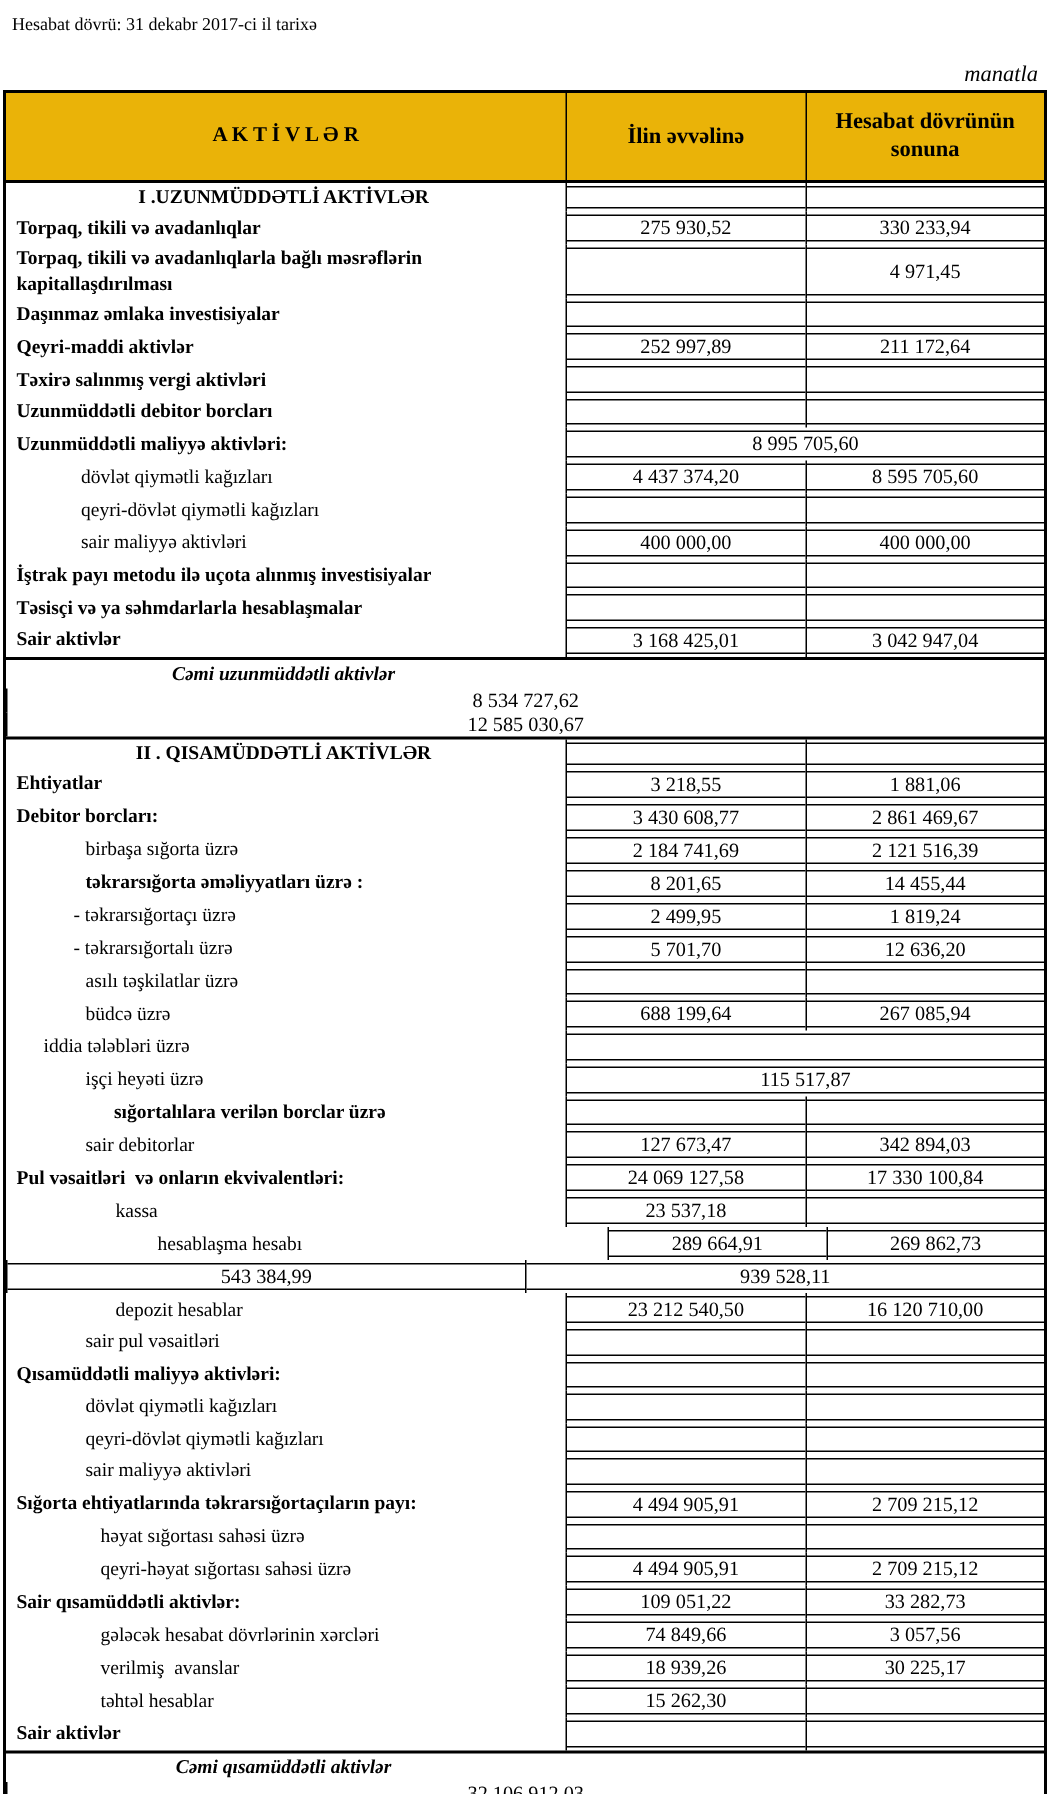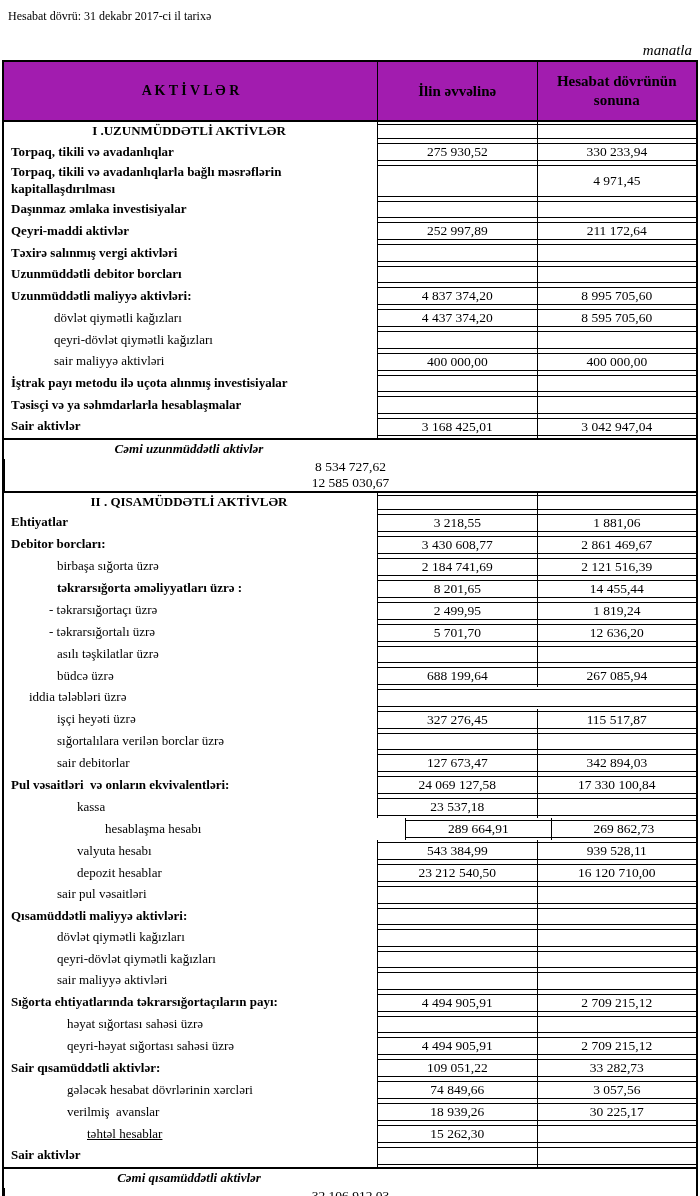--- a/index.html
+++ b/index.html
@@ -7,21 +7,21 @@
     width:700px; min-height:1196px; background:#ffffff; color:#000;
     font-family:"Liberation Serif", serif;
     -webkit-font-smoothing:antialiased;
   }
   .page { width:700px; }
   .title { padding:9px 0 0 8px; font-size:12px; }
   .unit  { text-align:right; font-style:italic; font-size:15px; padding-right:8px; margin-top:18px; }
 
   .table { margin:1px 2px 0 2px; border:2px solid #000; }
 
-  .thead { display:flex; background:#a21caf; border-bottom:2px solid #000; height:58px; }
+  .thead { display:flex; background:#eab308; border-bottom:2px solid #000; height:58px; }
   .th { display:flex; align-items:center; justify-content:center; text-align:center; font-weight:bold; }
   .lab-h { width:373px; font-size:14px; }
   .val-h { flex:1; border-left:1px solid #000; font-size:15px; line-height:1.25; padding:0 4px; }
 
   .row { display:flex; min-height:21.5px; }
   .row .lab {
     width:373px; box-sizing:border-box; display:flex; align-items:center;
     font-weight:bold; font-size:13px; line-height:1.3;
     padding:1px 3px 1px 7px; white-space:pre-wrap;
   }
@@ -118,23 +118,20 @@
           <div class="val">
             <div class="box"></div>
           </div>
           <div class="val">
             <div class="box"></div>
           </div>
         </div>
         <div class="row item">
           <div class="lab">Uzunmüddətli maliyyə aktivləri:</div>
           <div class="val">
-            <div class="box">4 837 374,20</div>
-          </div>
-          <div class="val">
             <div class="box">8 995 705,60</div>
           </div>
         </div>
         <div class="row sub">
           <div class="lab" style="padding-left: 50px;">dövlət qiymətli kağızları</div>
           <div class="val">
             <div class="box">4 437 374,20</div>
           </div>
           <div class="val">
             <div class="box">8 595 705,60</div>
@@ -273,28 +270,25 @@
         </div>
         <div class="row sub">
           <div class="lab" style="padding-left: 25px;">iddia tələbləri üzrə</div>
           <div class="val">
             <div class="box"></div>
           </div>
         </div>
         <div class="row sub">
           <div class="lab" style="padding-left: 53px;">işçi heyəti üzrə</div>
           <div class="val">
-            <div class="box">327 276,45</div>
-          </div>
-          <div class="val">
             <div class="box">115 517,87</div>
           </div>
         </div>
         <div class="row sub">
-          <div class="lab" style="padding-left: 53px;">sığortalılara verilən borclar üzrə</div>
+          <div class="lab" style="padding-left: 72px; font-weight: bold;">sığortalılara verilən borclar üzrə</div>
           <div class="val">
             <div class="box"></div>
           </div>
           <div class="val">
             <div class="box"></div>
           </div>
         </div>
         <div class="row sub">
           <div class="lab" style="padding-left: 53px;">sair debitorlar</div>
           <div class="val">
@@ -325,21 +319,20 @@
         <div class="row sub">
           <div class="lab" style="padding-left: 73px; margin-left: 28px;">hesablaşma hesabı</div>
           <div class="val">
             <div class="box">289 664,91</div>
           </div>
           <div class="val">
             <div class="box">269 862,73</div>
           </div>
         </div>
         <div class="row sub">
-          <div class="lab" style="padding-left: 73px;">valyuta hesabı</div>
           <div class="val">
             <div class="box">543 384,99</div>
           </div>
           <div class="val">
             <div class="box">939 528,11</div>
           </div>
         </div>
         <div class="row sub">
           <div class="lab" style="padding-left: 73px;">depozit hesablar</div>
           <div class="val">
@@ -442,21 +435,21 @@
         <div class="row sub">
           <div class="lab" style="padding-left: 63px;">verilmiş  avanslar</div>
           <div class="val">
             <div class="box">18 939,26</div>
           </div>
           <div class="val">
             <div class="box">30 225,17</div>
           </div>
         </div>
         <div class="row sub">
-          <div class="lab" style="padding-left: 83px; text-decoration: underline;">təhtəl hesablar</div>
+          <div class="lab" style="padding-left: 63px;">təhtəl hesablar</div>
           <div class="val">
             <div class="box">15 262,30</div>
           </div>
           <div class="val">
             <div class="box"></div>
           </div>
         </div>
         <div class="row item">
           <div class="lab">Sair aktivlər</div>
           <div class="val">

